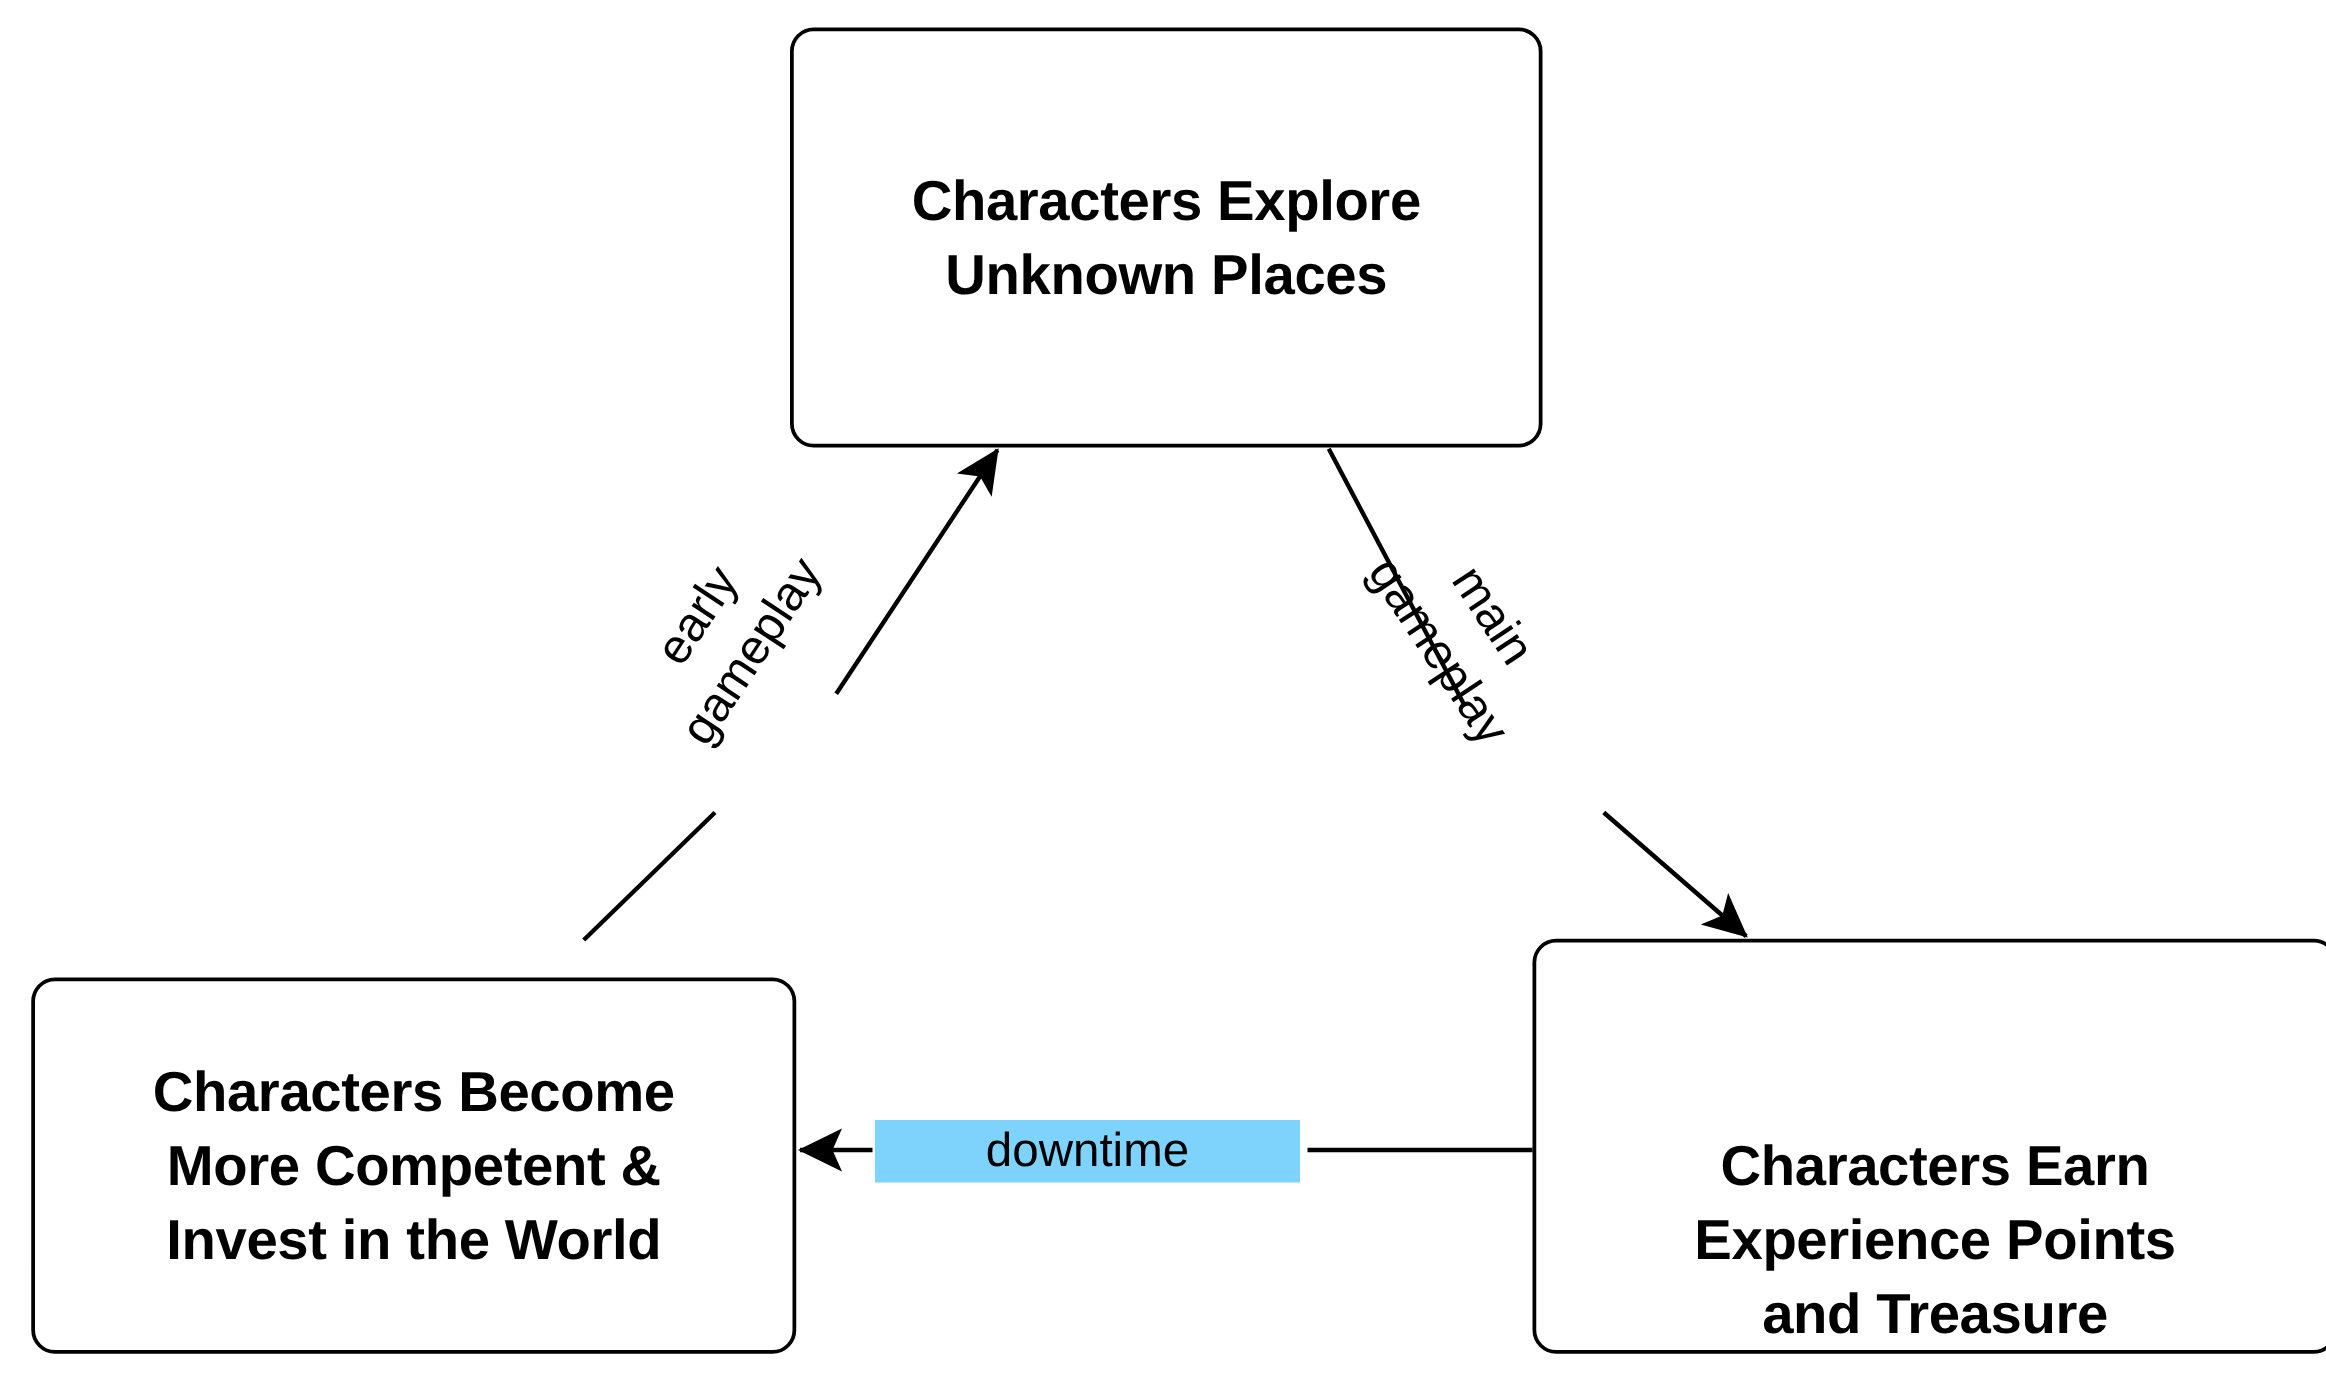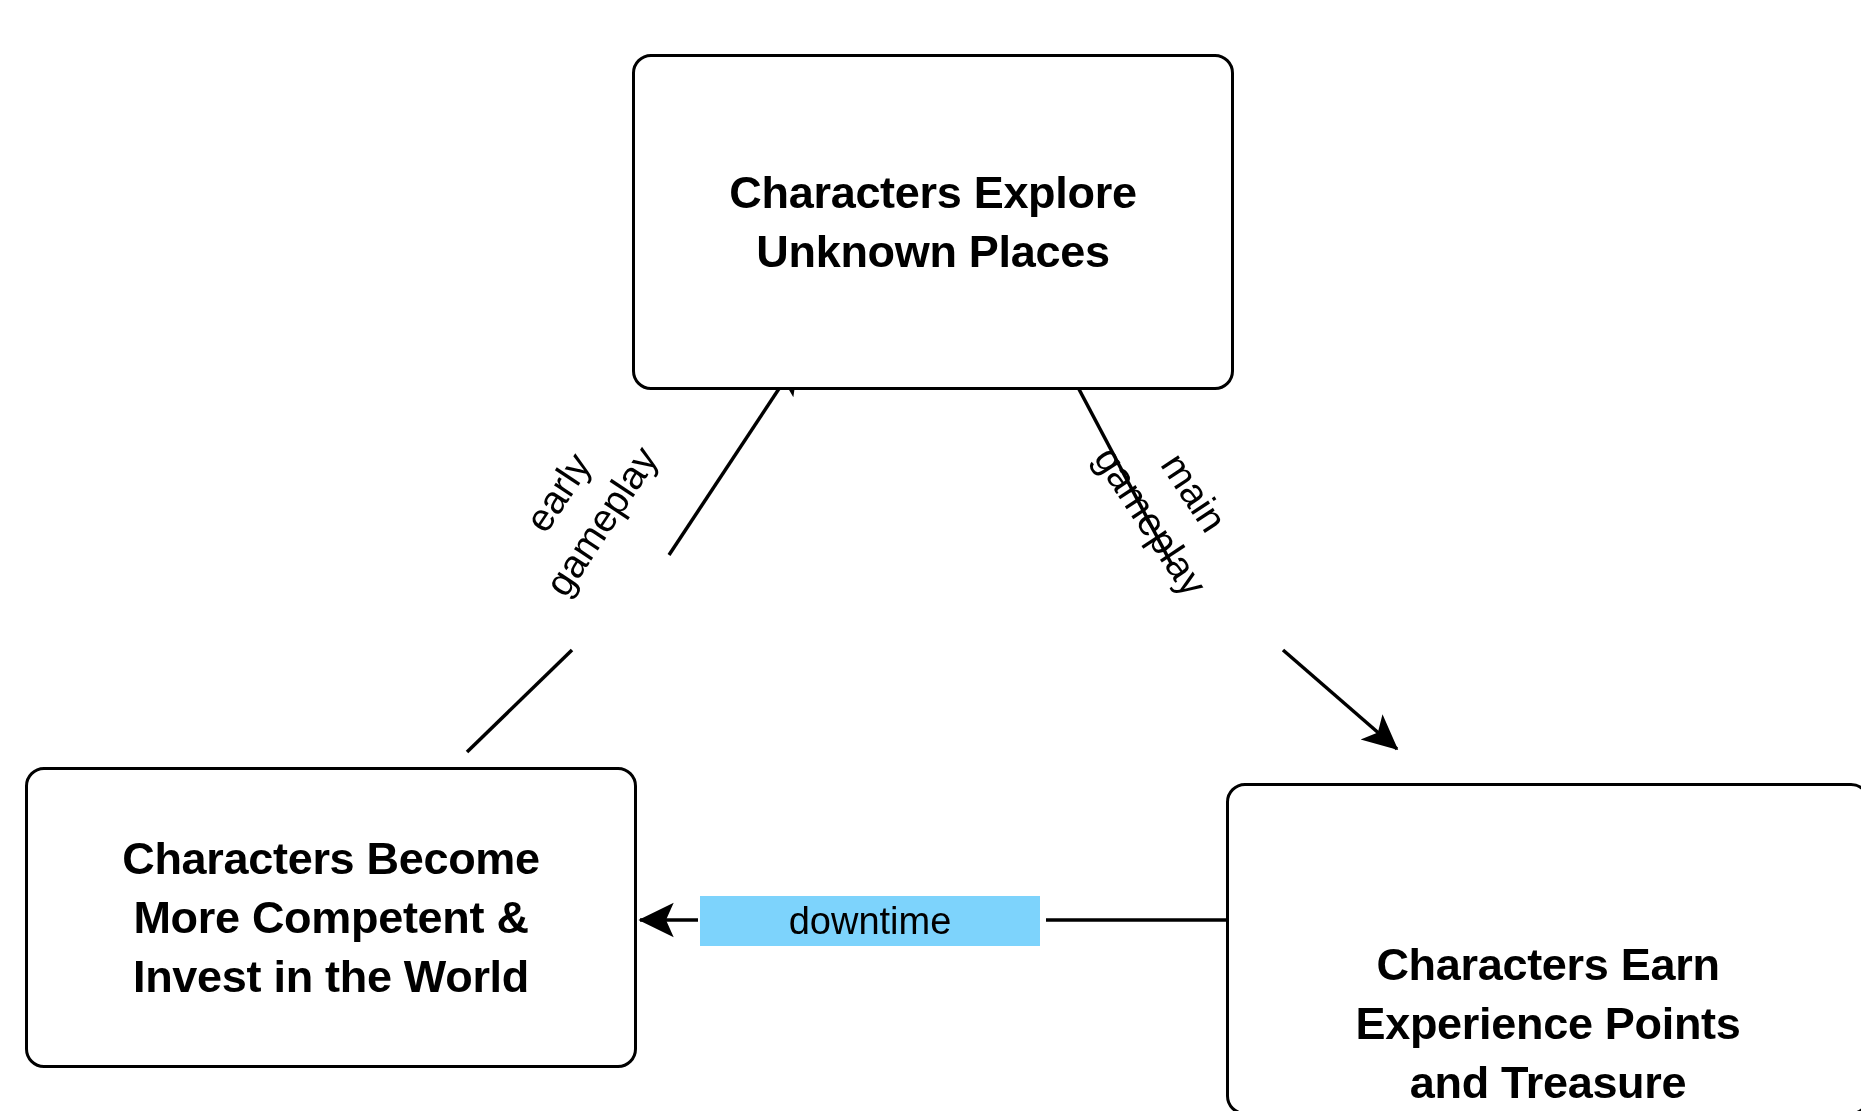--- a/index.html
+++ b/index.html
@@ -29,40 +29,39 @@
     position: absolute;
     box-sizing: border-box;
     background: #ffffff;
     border: 3px solid #000000;
     border-radius: 19px;
     display: flex;
     align-items: center;
     justify-content: center;
     text-align: center;
     z-index: 2;
-    margin-top: 32px;
   }
   .node-label {
     font-weight: bold;
     font-size: 45px;
     line-height: 59px;
     color: #000000;
     letter-spacing: -0.3px;
     white-space: pre-line;
     padding: 0 18px;
   }
   #node-explore {
     left: 632px;
     top: 22px;
     width: 602px;
     height: 336px;
   }
   #node-competent {
     left: 25px;
-    top: 735px;
+    top: 782px;
     width: 612px;
     height: 301px;
   }
   #node-earn {
     left: 1226px;
     top: 751px;
     width: 644px;
     height: 332px;
     align-items: flex-end;
   }

